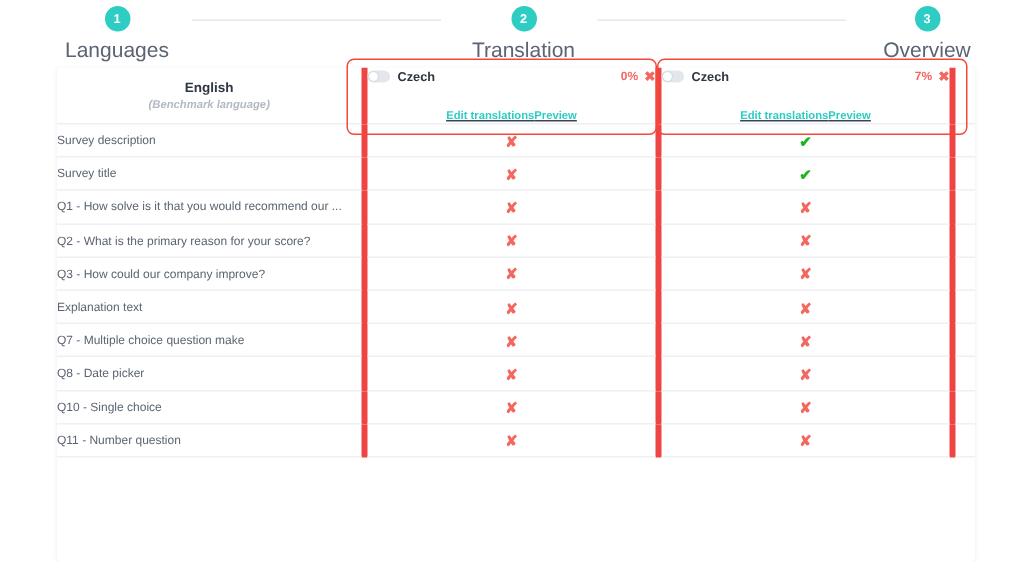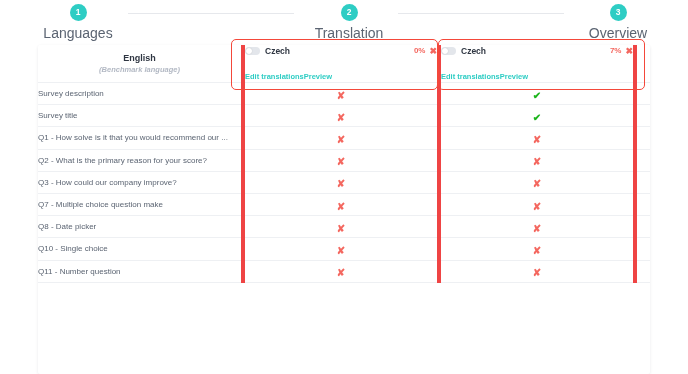--- a/index.html
+++ b/index.html
@@ -116,22 +116,22 @@
     position:absolute;left:1px;top:1px;
     width:6px;height:6px;border-radius:50%;
     background:#ffffff;
     box-shadow:0 0 1px rgba(0,0,0,.25);
   }
   .lang-name{font-size:8.5px;font-weight:bold;color:#2f3642;}
   .lang-right{display:flex;align-items:center;gap:4px;}
   .pct{font-size:8px;color:#f4675f;}
   .x-small{color:#f4675f;font-size:9px;font-weight:bold;line-height:1;}
   .lang-bottom{
-    display:flex;align-items:center;justify-content:flex-start;
-    margin-top:14px;line-height:11px;
+    display:flex;align-items:center;justify-content:center;
+    margin-top:14px;line-height:11px;text-decoration:underline;
   }
   .link{
     font-size:7.5px;color:#2ecdc4;text-decoration:none;cursor:pointer;
   }
 
   .row-cell{
     height:21.2px;
     padding:0 10px;
     font-size:8px;
     color:#5b6472;
@@ -264,20 +264,26 @@
             <td class="stat-cell"><span class="mark x">✘</span></td>
             <td></td>
           </tr>
           <tr>
             <td class="row-cell">Q3 - How could our company improve?</td>
             <td class="stat-cell"><span class="mark x">✘</span></td>
             <td class="stat-cell"><span class="mark x">✘</span></td>
             <td></td>
           </tr>
           <tr>
+            <td class="row-cell">Explanation text</td>
+            <td class="stat-cell"><span class="mark x">✘</span></td>
+            <td class="stat-cell"><span class="mark x">✘</span></td>
+            <td></td>
+          </tr>
+          <tr>
             <td class="row-cell">Q7 - Multiple choice question make</td>
             <td class="stat-cell"><span class="mark x">✘</span></td>
             <td class="stat-cell"><span class="mark x">✘</span></td>
             <td></td>
           </tr>
           <tr>
             <td class="row-cell">Q8 - Date picker</td>
             <td class="stat-cell"><span class="mark x">✘</span></td>
             <td class="stat-cell"><span class="mark x">✘</span></td>
             <td></td>

